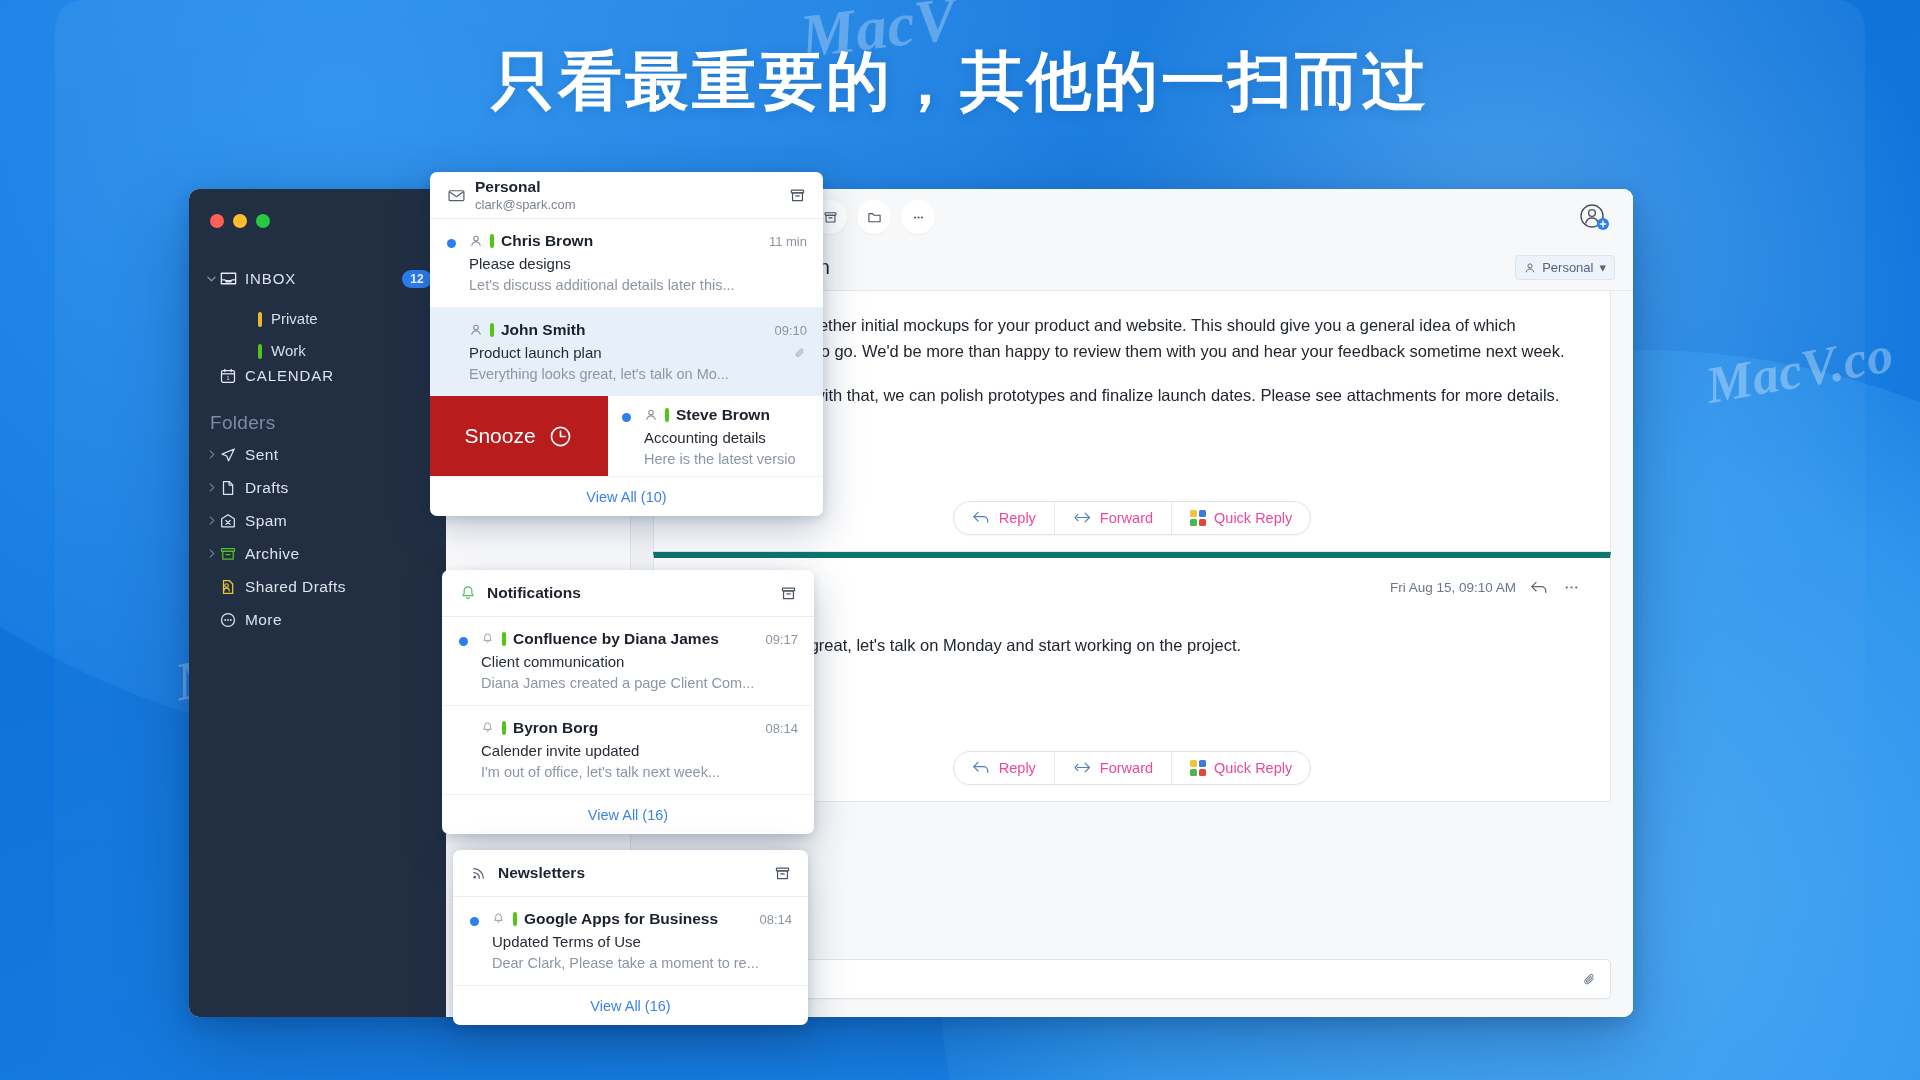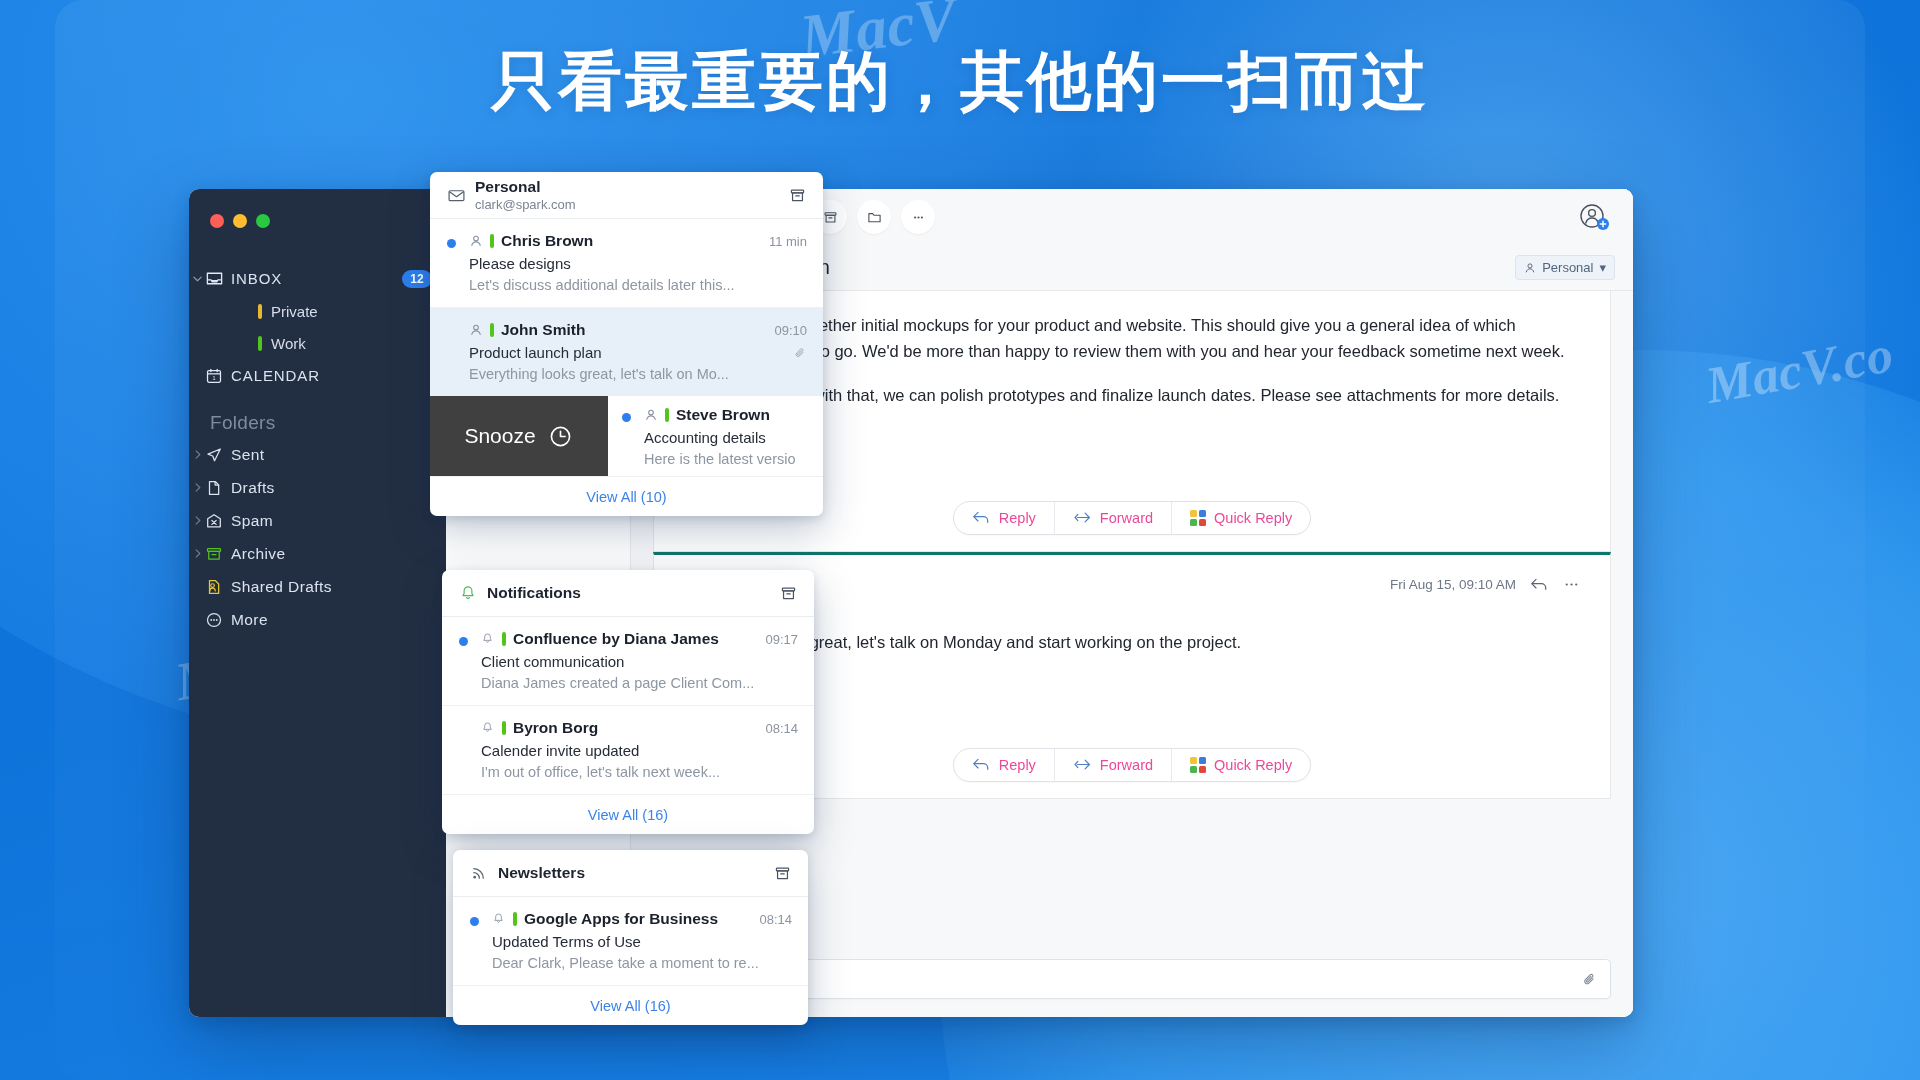--- a/index.html
+++ b/index.html
@@ -89,39 +89,39 @@
   }
   #traffic { display: flex; gap: 9px; padding: 7px 0 0 21px; }
   .light { width: 14px; height: 14px; border-radius: 50%; }
   .light.red { background: #ff5f57; }
   .light.amber { background: #febc2e; }
   .light.green { background: #28c840; }
 
   .nav-block { margin-top: 34px; }
   .nav-row {
     display: flex; align-items: center;
-    height: 33px; padding-right: 16px;
+    height: 33px; padding-left: 14px; padding-right: 16px;
     font-size: 15.5px; color: #dbe3ee; position: relative;
   }
   .caret {
     width: 16px; flex: 0 0 16px; font-size: 11px; color: #7c8ba3;
     display: flex; align-items: center; justify-content: center;
   }
   .nav-icon {
     width: 26px; flex: 0 0 26px; display: flex; align-items: center; justify-content: flex-start;
     color: #e3eaf4;
   }
   .nav-label { letter-spacing: .4px; }
   .nav-row.section > .nav-label { font-size: 15px; letter-spacing: .9px; }
   .badge {
     position: absolute; right: 14px;
     background: #2d7ff0; color: #fff; font-size: 12px; font-weight: 600;
     border-radius: 9px; padding: 2px 8px; min-width: 30px; text-align: center;
   }
-  .tag-row { display: flex; align-items: center; height: 32px; padding-left: 69px; font-size: 15px; color: #d7deea; }
+  .tag-row { display: flex; align-items: flex-end; height: 32px; padding-left: 69px; font-size: 15px; color: #d7deea; }
   .tag-bar { width: 4px; height: 15px; border-radius: 2px; margin-right: 9px; }
 
   .folders-title {
     margin: 20px 0 4px 21px; font-size: 19px; color: #7d8ba2; letter-spacing: .3px;
   }
 
   
   #right-area { flex: 1; display: flex; flex-direction: column; background: #fafafa; position: relative; }
 
   #list-pane {
@@ -235,21 +235,21 @@
   .mail-snippet { font-size: 14.5px; color: #8d96a3; margin-top: 5px; white-space: nowrap; overflow: hidden; text-overflow: ellipsis; }
 
   .view-all {
     height: 40px; display: flex; align-items: center; justify-content: center;
     font-size: 14.5px; color: #3b83e8; border-top: 1px solid #eef0f3;
   }
 
   
   .swipe-row { display: flex; height: 80px; }
   .swipe-action {
-    width: 178px; flex: 0 0 178px; background: #404040;
+    width: 178px; flex: 0 0 178px; background: #b91c1c;
     display: flex; align-items: center; justify-content: center; gap: 11px;
     color: #ffffff; font-size: 21px;
   }
   .swipe-rest { flex: 1; min-width: 0; background: #fff; display: flex; padding: 10px 16px 0 14px; }
 
   
   #panel-personal { left: 430px; top: 172px; width: 393px; }
   #panel-notifications { left: 442px; top: 570px; width: 372px; }
   #panel-newsletters { left: 453px; top: 850px; width: 355px; }
 
@@ -521,21 +521,21 @@
                     <i style="background:#3b7ddd"></i>
                     <i style="background:#49b64e"></i>
                     <i style="background:#e0483c"></i>
                 </span>
                 <span>Quick Reply</span>
               </div>
             </div>
           </div>
         </div>
 
-        <div class="msg-card" style="border-top:3px solid #0f766e">
+        <div class="msg-card" style="border-top:6px solid #0f766e">
           <div class="msg-head">
             <div>
               <div class="msg-from">John Smith</div>
               <div class="msg-to">
                 <span class="chev">
                   <svg width="9" height="11" viewBox="0 0 10 12">
                       <path d="M3.5 2 L7.5 6 L3.5 10" fill="none" stroke="#8b95a4" stroke-width="1.3" stroke-linecap="round" stroke-linejoin="round"></path>
                     </svg>
                 </span>
                 <span>To</span>

